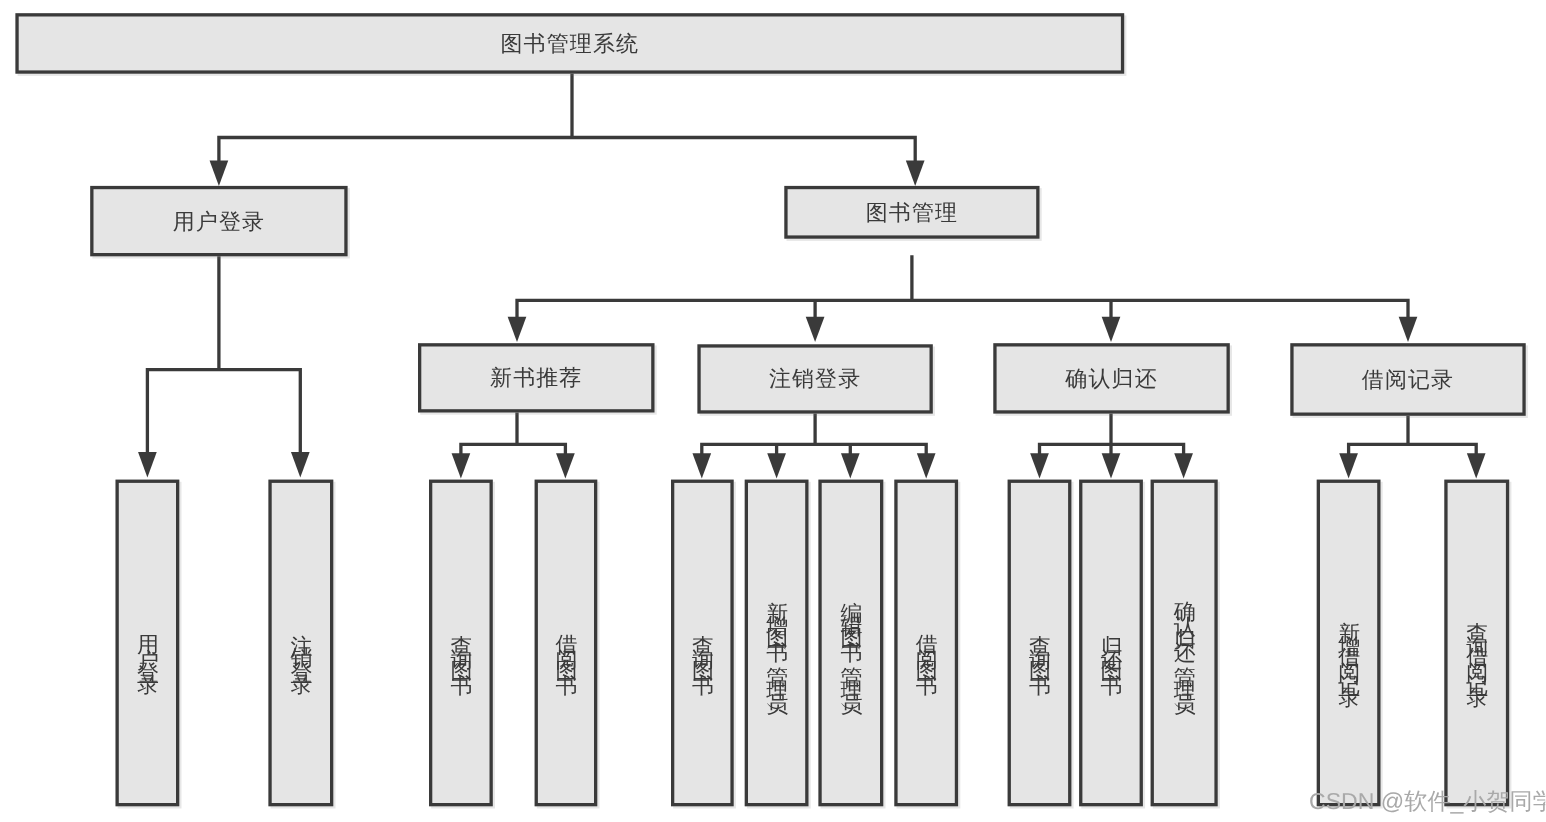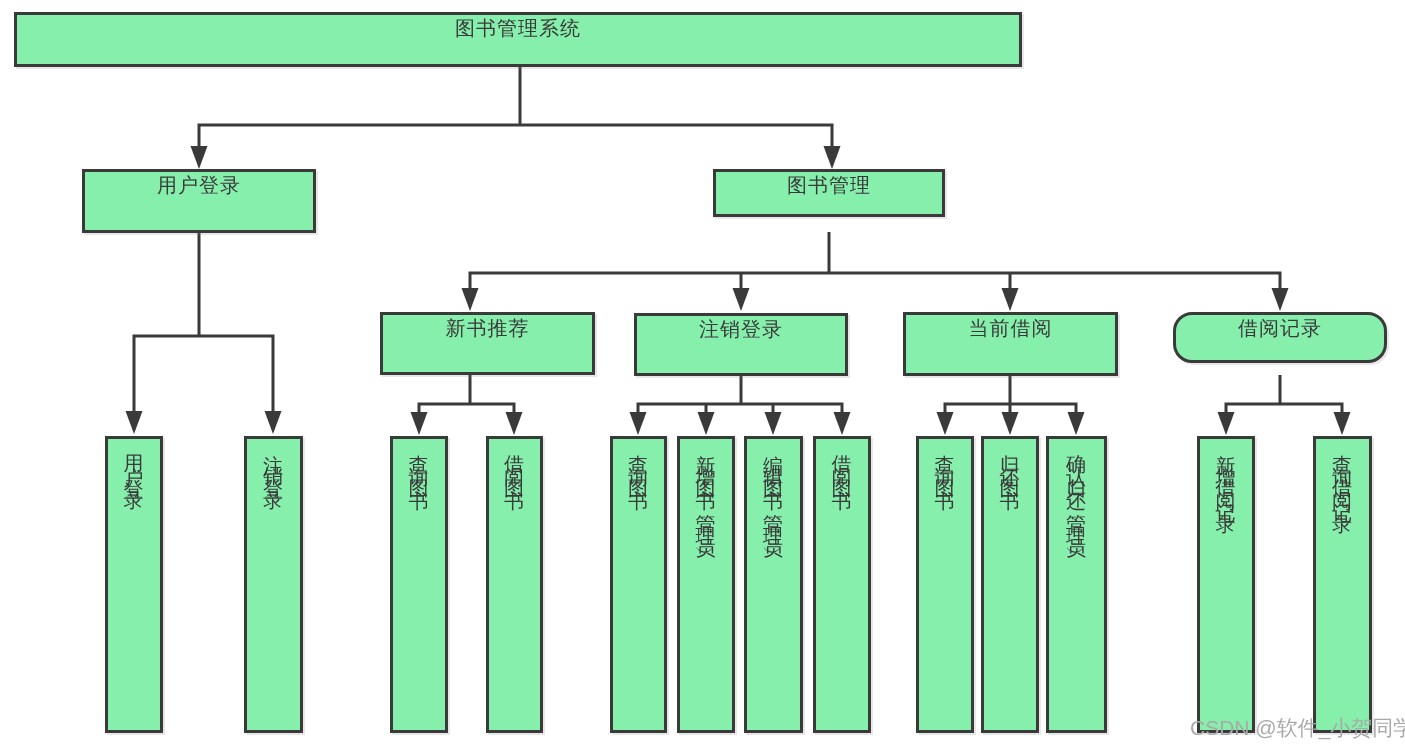--- a/index.html
+++ b/index.html
@@ -24,24 +24,25 @@
     width: 1405px; height: 747px;
   }
   .connector {
     stroke: var(--line);
     stroke-width: 3;
     fill: none;
   }
   .arrowhead { fill: var(--line); stroke: none; }
   .node {
     position: absolute;
-    background: #86efac;
+    background: #e5e5e5;
     border: 3px solid var(--border);
     box-shadow: 2px 2px 0 rgba(120,120,120,0.18);
     display: flex;
+    align-items: center;
     justify-content: center;
     color: var(--text);
     box-sizing: border-box;
   }
   .node.h {
     font-size: 20px;
     letter-spacing: 1px;
     white-space: nowrap;
   }
   .node.leaf .vtext {
@@ -130,23 +131,23 @@
     <span>图书管理</span>
   </div>
 
   <div class="node h" style="left:363px; top:312px; width:215px; height:63px;margin-left:17px;">
     <span>新书推荐</span>
   </div>
   <div class="node h" style="left:634px; top:313px; width:214px; height:63px;">
     <span>注销登录</span>
   </div>
   <div class="node h" style="left:903px; top:312px; width:215px; height:64px;">
-    <span>当前借阅</span>
+    <span>确认归还</span>
   </div>
-  <div class="node h" style="left:1173px; top:312px; width:214px; height:51px;border-radius:19px;">
+  <div class="node h" style="left:1173px; top:312px; width:214px; height:66px;">
     <span>借阅记录</span>
   </div>
 
   <div class="node leaf" style="left:105px; top:436px; width:58px; height:297px;">
     <span class="vtext">用户登录</span>
   </div>
   <div class="node leaf" style="left:244px; top:436px; width:59px; height:297px;">
     <span class="vtext">注销登录</span>
   </div>
 

